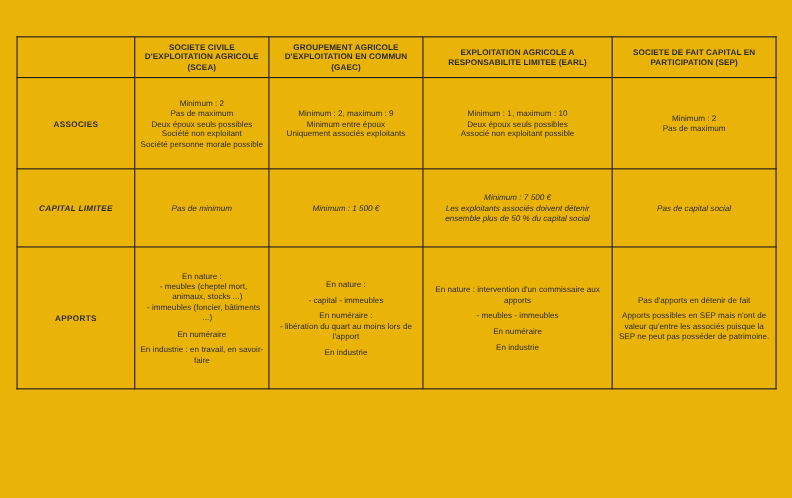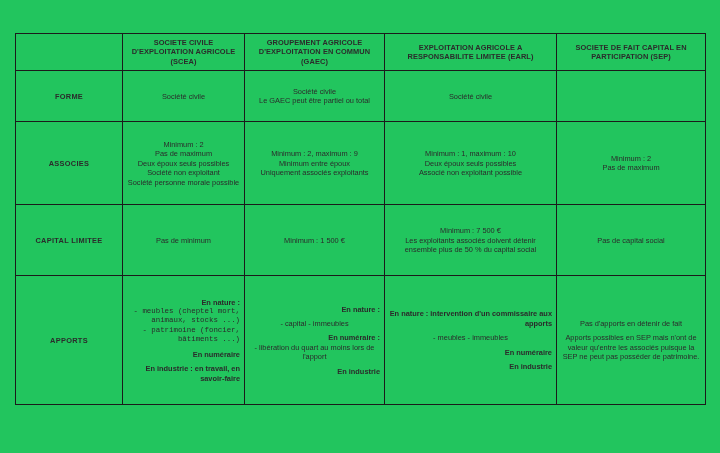--- a/index.html
+++ b/index.html
@@ -8,21 +8,21 @@
     background: #ffffff;
     width: 720px;
     height: 453px;
     overflow: hidden;
     font-family: "Liberation Sans", sans-serif;
   }
   #page {
     position: relative;
     width: 720px;
     height: 453px;
-    background: #22c55e;
+    background: #eab308;
   }
   table.matrix {
     position: absolute;
     left: 15px;
     top: 33px;
     width: 690px;
     border-collapse: collapse;
     table-layout: fixed;
     color: #2b2b2b;
   }
@@ -49,31 +49,30 @@
     font-weight: bold;
     letter-spacing: 0.3px;
   }
   .col-0 { width: 107px; }
   .col-1 { width: 122px; }
   .col-2 { width: 140px; }
   .col-3 { width: 172px; }
   .col-4 { width: 149px; }
 
   .cell-lines div { margin: 0; }
-  .cell-lines .b { font-weight: bold; text-align: right; }
+  .cell-lines .b { font-weight: normal; }
   .cell-lines .sp { height: 5px; }
   .cell-lines .li {
-    text-align: right;
+    text-align: center;
     padding-left: 10px;
     text-indent: -7px;
-    font-family: Liberation Mono, monospace;
   }
   .row-forme td { height: 42px; }
   .row-associes td { height: 74px; }
-  .row-capital td { height: 62px; }
+  .row-capital td { height: 62px; font-style: italic; }
   .row-apports td { height: 120px; }
 </style>
 </head>
 <body>
 
 <div id="page">
   <table class="matrix">
     <colgroup>
       <col class="col-0">
         <col class="col-1">
@@ -84,34 +83,20 @@
     <thead>
       <tr>
         <td class="corner"></td>
         <th class="colhead">SOCIETE CIVILE D'EXPLOITATION AGRICOLE (SCEA)</th>
         <th class="colhead">GROUPEMENT AGRICOLE D'EXPLOITATION EN COMMUN (GAEC)</th>
         <th class="colhead">EXPLOITATION AGRICOLE A RESPONSABILITE LIMITEE (EARL)</th>
         <th class="colhead">SOCIETE DE FAIT CAPITAL EN PARTICIPATION (SEP)</th>
       </tr>
     </thead>
     <tbody>
-      <tr class="row-forme">
-        <td class="rowhead">FORME</td>
-        <td class="cell-lines">
-            <div>Société civile</div>
-          </td>
-        <td class="cell-lines">
-            <div>Société civile</div>
-            <div>Le GAEC peut être partiel ou total</div>
-          </td>
-        <td class="cell-lines">
-            <div>Société civile</div>
-          </td>
-        <td class="cell-lines"></td>
-      </tr>
       <tr class="row-associes">
         <td class="rowhead">ASSOCIES</td>
         <td class="cell-lines">
             <div>Minimum : 2</div>
             <div>Pas de maximum</div>
             <div>Deux époux seuls possibles</div>
             <div>Société non exploitant</div>
             <div>Société personne morale possible</div>
           </td>
         <td class="cell-lines">
@@ -143,21 +128,21 @@
           </td>
         <td class="cell-lines">
             <div>Pas de capital social</div>
           </td>
       </tr>
       <tr class="row-apports">
         <td class="rowhead">APPORTS</td>
         <td class="cell-lines">
             <div class="b">En nature :</div>
             <div class="li">- meubles (cheptel mort, animaux, stocks ...)</div>
-            <div class="li">- patrimoine (foncier, bâtiments ...)</div>
+            <div class="li">- immeubles (foncier, bâtiments ...)</div>
             <div class="sp"></div>
             <div class="b">En numéraire</div>
             <div class="sp"></div>
             <div class="b">En industrie : en travail, en savoir-faire</div>
           </td>
         <td class="cell-lines">
             <div class="b">En nature :</div>
             <div class="sp"></div>
             <div>- capital - immeubles</div>
             <div class="sp"></div>

